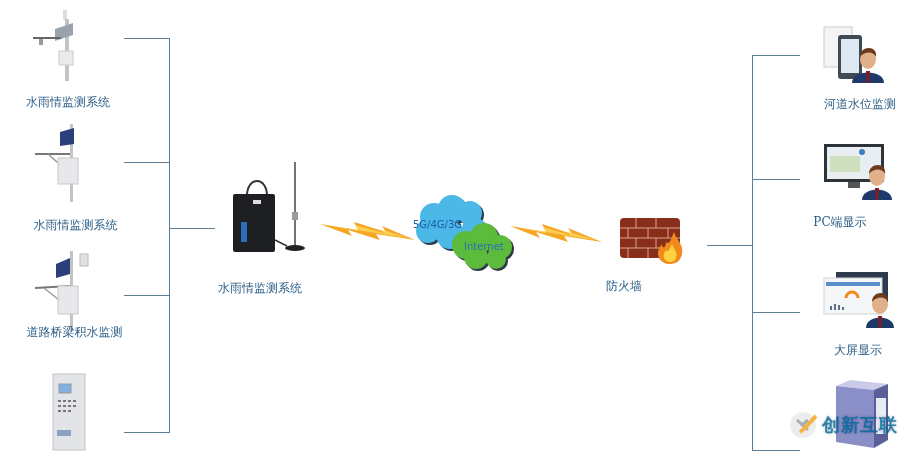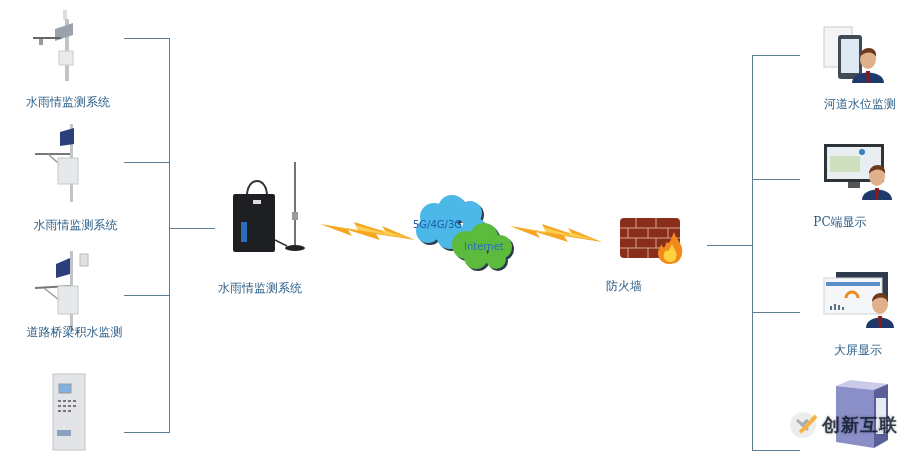--- a/index.html
+++ b/index.html
@@ -5,21 +5,21 @@
   html, body { margin:0; padding:0; background:#ffffff; }
   body { width:921px; height:457px; position:relative; overflow:hidden;
          font-family: "DejaVu Serif", "Liberation Serif", serif; }
   .abs { position:absolute; }
   .line-h { position:absolute; height:1px; background:#5b7e96; }
   .line-v { position:absolute; width:1px; background:#5b7e96; }
   .label { position:absolute; font-size:12px; color:#2a5d86; white-space:nowrap; text-align:center; }
   .node { position:absolute; }
   .bolt { position:absolute; }
   .watermark { position:absolute; left:788px; top:410px; display:flex; align-items:center; opacity:0.85; }
-  .wm-text { font-family:"DejaVu Sans", sans-serif; font-size:18px; color:#0f172a; font-weight:bold;
+  .wm-text { font-family:"DejaVu Sans", sans-serif; font-size:18px; color:#0369a1; font-weight:bold;
              text-shadow:0 0 3px rgba(0,0,0,0.35); margin-left:4px; letter-spacing:1px;text-align:center; }
 </style>
 </head>
 <body>
 
 <div class="node" style="left:25px;top:5px;width:60px;width:60px;height:80px;">
   <svg width="60" height="80" viewBox="0 0 60 80">
     <rect x="38" y="5" width="4" height="10" fill="#ddd"></rect>
     <rect x="40" y="14" width="4" height="62" fill="#bfc4c8"></rect>
     <polygon points="30,24 48,18 48,30 30,36" fill="#9aa3ac"></polygon>

